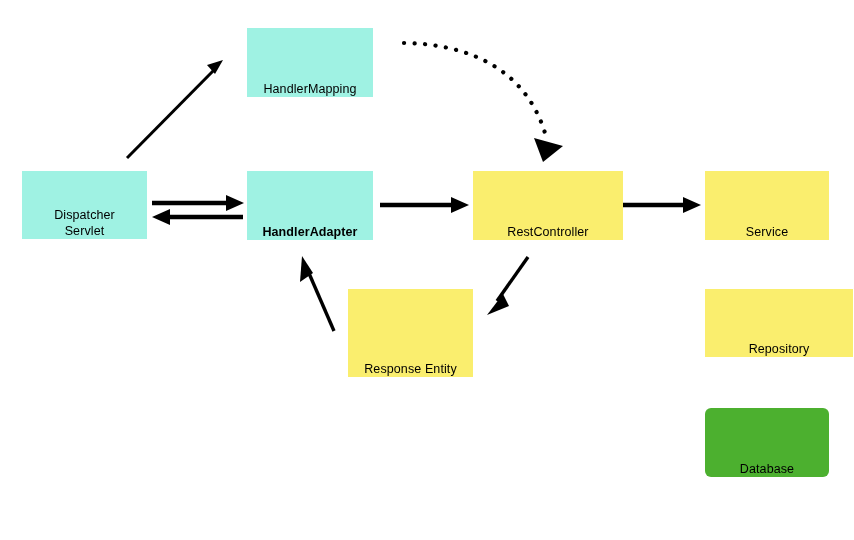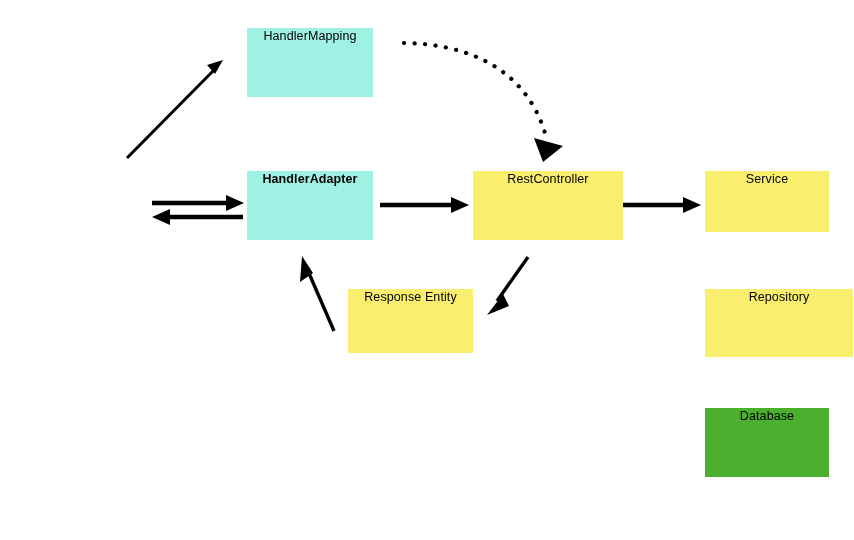--- a/index.html
+++ b/index.html
@@ -14,21 +14,21 @@
   #canvas {
     position: relative;
     width: 854px;
     height: 540px;
     background: #ffffff;
     overflow: hidden;
   }
   .node {
     position: absolute;
     display: flex;
-    align-items: flex-start;
+    align-items: flex-end;
     justify-content: center;
     text-align: center;
     color: #000000;
     font-size: 12.5px;
     line-height: 16px;
     letter-spacing: 0.1px;
     box-sizing: border-box;
     white-space: pre-line;
     user-select: none;
   }
@@ -98,42 +98,46 @@
       <polygon class="edge-head" points="487,315 503,294 509,306"></polygon>
     </g>
 
     <g>
       <line class="edge-line" x1="334" y1="331" x2="308" y2="271" stroke-width="3.4"></line>
       <polygon class="edge-head" points="302,256 300,282 313,273"></polygon>
     </g>
 
   </svg>
 
+  <div class="node" style="left:22px; top:171px; width:125px; height:68px; background:#9ff2e3;">
+    <span>Dispatcher
+Servlet</span>
+  </div>
 
   <div class="node" style="left:247px; top:28px; width:126px; height:69px; background:#9ff2e3;">
     <span>HandlerMapping</span>
   </div>
 
   <div class="node" style="left:247px; top:171px; width:126px; height:69px; background:#9ff2e3;font-weight:bold;">
     <span>HandlerAdapter</span>
   </div>
 
   <div class="node" style="left:473px; top:171px; width:150px; height:69px; background:#faee6e;">
     <span>RestController</span>
   </div>
 
-  <div class="node" style="left:348px; top:289px; width:125px; height:64px; background:#faee6e;">
+  <div class="node" style="left:348px; top:289px; width:125px; height:88px; background:#faee6e;">
     <span>Response Entity</span>
   </div>
 
-  <div class="node" style="left:705px; top:171px; width:124px; height:61px; background:#faee6e;">
+  <div class="node" style="left:705px; top:171px; width:124px; height:69px; background:#faee6e;">
     <span>Service</span>
   </div>
 
   <div class="node" style="left:705px; top:289px; width:148px; height:68px; background:#faee6e;">
     <span>Repository</span>
   </div>
 
-  <div class="node" style="left:705px; top:408px; width:124px; height:69px; background:#4cb02f;">
+  <div class="node" style="left:705px; top:408px; width:124px; height:69px; background:#4cb02f;border-radius:6px;">
     <span>Database</span>
   </div>
 
 </div>
 
 </body></html>

